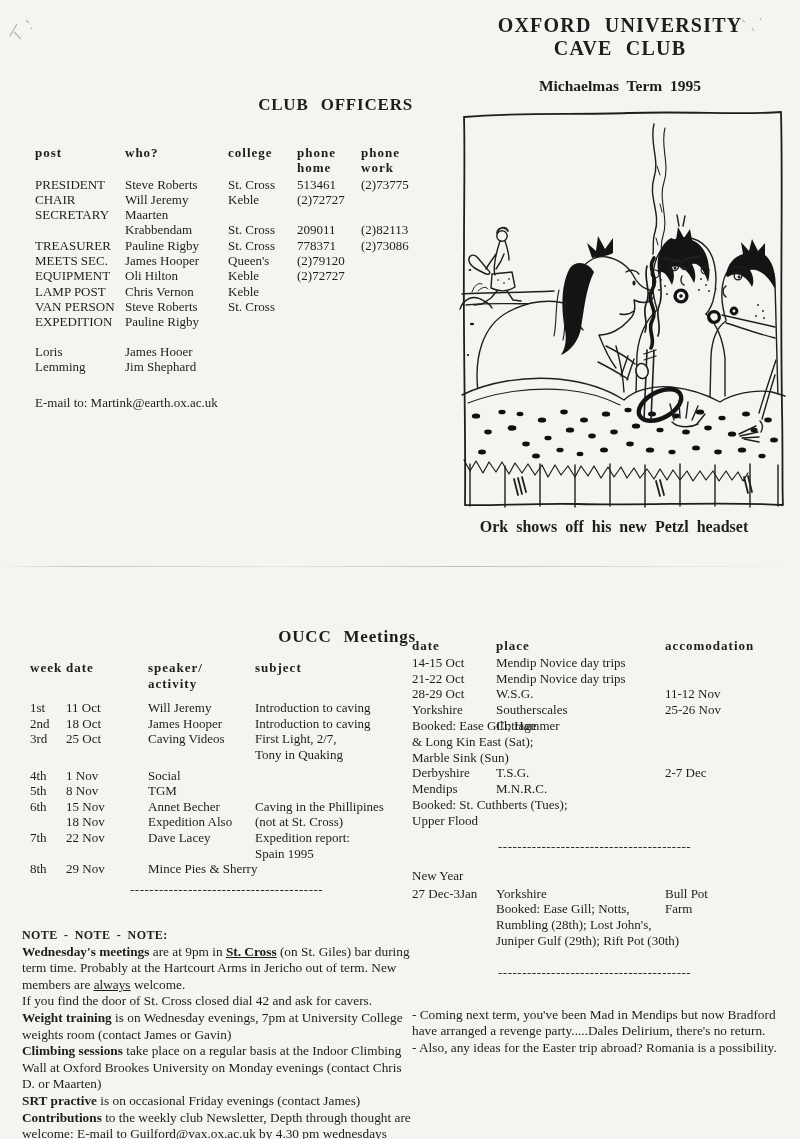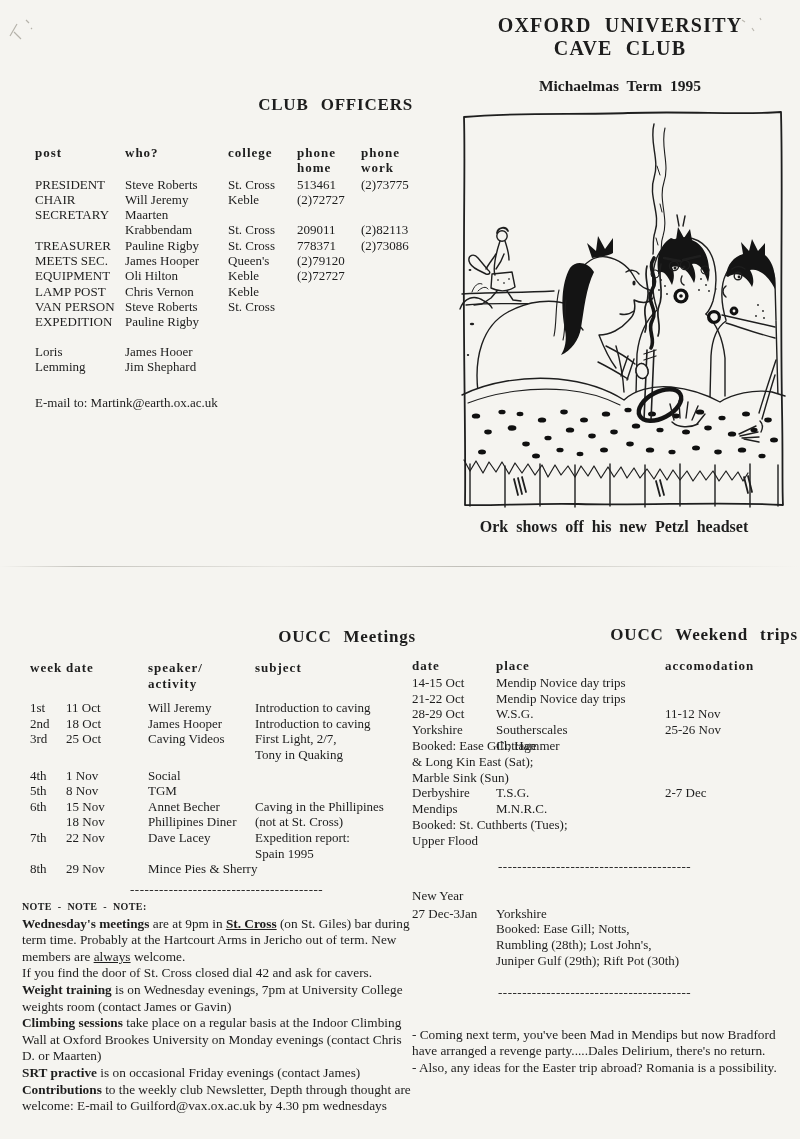--- a/index.html
+++ b/index.html
@@ -44,21 +44,21 @@
   .meetings { left:30px; top:627px; width:386px; }
   .meetings .tbl { grid-template-columns:36px 82px 107px 141px; line-height:15.6px; }
   .meetings .tbl.head { margin-top:13px; }
   .meetings .tbl.body { margin-top:9px; }
   .row-gap { grid-column:1 / -1; height:5px; }
   .divider { font-size:13px; letter-spacing:.5px; white-space:pre; }
   .meetings .divider { margin:5px 0 0 100px; }
 
   
   .notes { left:22px; top:899px; width:395px; font-size:13.3px; line-height:16.6px; }
-  .notes .nh { font-weight:bold; font-size:10px; letter-spacing:.4px; word-spacing:3px; }
+  .notes .nh { font-weight:bold; font-size:12px; letter-spacing:.4px; word-spacing:3px;margin-top:28px; }
   .np { margin:0; }
   .u { text-decoration:underline; }
 
   
   .trips { left:412px; top:625px; width:386px; }
   .trips .tbl { grid-template-columns:84px 169px 133px; line-height:15.8px; }
   .trips .tbl.head { margin-top:13px; }
   .trips .tbl.body { margin-top:1px; }
   .trips .divider { margin-left:86px; }
   .trips .d1 { margin-top:10px; }
@@ -376,21 +376,21 @@
       <div>5th</div>
         <div>8 Nov</div>
         <div>TGM</div>
         <div></div>
       <div>6th</div>
         <div>15 Nov</div>
         <div>Annet Becher</div>
         <div>Caving in the Phillipines</div>
       <div></div>
         <div>18 Nov</div>
-        <div>Phillipines Diner</div>
+        <div>Expedition Also</div>
         <div>(not at St. Cross)</div>
       <div>7th</div>
         <div>22 Nov</div>
         <div>Dave Lacey</div>
         <div>Expedition report:
 Spain 1995</div>
       <div>8th</div>
         <div>29 Nov</div>
         <div>Mince Pies &amp; Sherry</div>
         <div></div>
@@ -403,21 +403,20 @@
     <div class="nh">NOTE - NOTE - NOTE:</div>
     <div class="np"><b>Wednesday's meetings</b><span> are at 9pm in </span><b class="u">St. Cross</b><span> (on St. Giles) bar during term time. Probably at the Hartcourt Arms in Jericho out of term. New members are </span><span class="u">always</span><span> welcome.</span></div>
     <div class="np">If you find the door of St. Cross closed dial 42 and ask for cavers.</div>
     <div class="np"><b>Weight training</b><span> is on Wednesday evenings, 7pm at University College weights room (contact James or Gavin)</span></div>
     <div class="np"><b>Climbing sessions</b><span> take place on a regular basis at the Indoor Climbing Wall at Oxford Brookes University on Monday evenings (contact Chris D. or Maarten)</span></div>
     <div class="np"><b>SRT practive</b><span> is on occasional Friday evenings (contact James)</span></div>
     <div class="np"><b>Contributions</b><span> to the weekly club Newsletter, Depth through thought are welcome: E-mail to Guilford@vax.ox.ac.uk by 4.30 pm wednesdays</span></div>
   </div>
 
   <div class="abs trips">
-    <div class="sec-heading">OUCC Weekend trips</div>
 
     <div class="tbl head">
       <div class="hd">date</div>
       <div class="hd">place</div>
       <div class="hd">accomodation</div>
     </div>
 
     <div class="tbl body">
       <div>14-15 Oct</div>
         <div>Mendip Novice day trips</div>
@@ -446,20 +445,22 @@
 
     <div class="divider d1">----------------------------------------</div>
 
     <div class="ny-label">New Year</div>
     <div class="tbl ny">
       <div>27 Dec-3Jan</div>
         <div>Yorkshire
 Booked: Ease Gill; Notts,
 Rumbling (28th); Lost John's,
 Juniper Gulf (29th); Rift Pot (30th)</div>
+        <div>Bull Pot
+Farm</div>
     </div>
 
     <div class="divider d2">----------------------------------------</div>
 
     <div class="closing">
       <div>- Coming next term, you've been Mad in Mendips but now Bradford have arranged a revenge party.....Dales Delirium, there's no return.</div>
       <div>- Also, any ideas for the Easter trip abroad? Romania is a possibility.</div>
     </div>
   </div>
 

